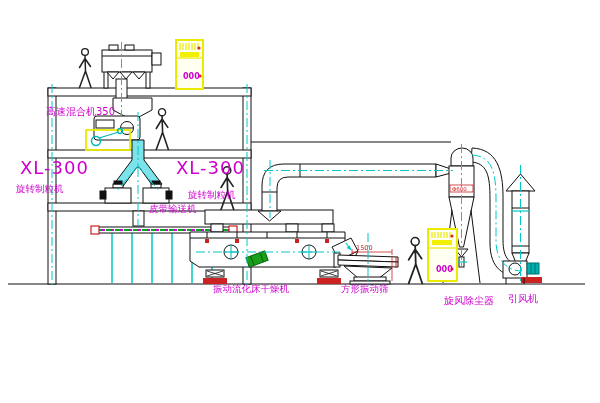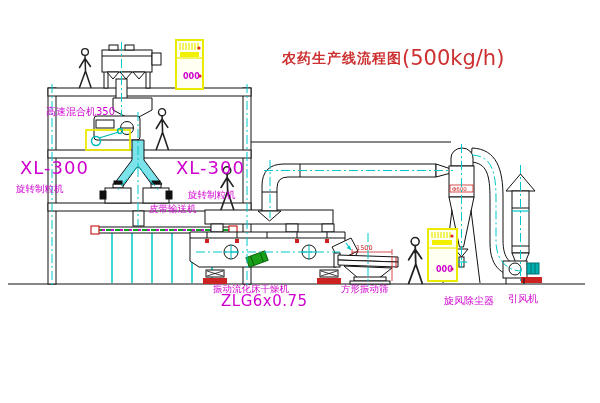--- a/index.html
+++ b/index.html
@@ -260,35 +260,31 @@
     <path d="M472,155 C492,156 496,172 496,199 L496,241 C496,259 506,271 522,271"></path>
     <line x1="520.5" y1="165" x2="520.5" y2="284"></line>
   </g>
 
   <use href="#person-shape" x="0" y="0" transform="translate(84,88)"></use>
   <use href="#person-shape" transform="translate(161,150) scale(1.05)"></use>
   <use href="#person-shape" transform="translate(226,210) scale(1.1)"></use>
   <use href="#person-shape" transform="translate(414,284) scale(1.18)"></use>
 </svg>
 
-<div id="page-title">
-  <span class="t-cn">农药生产线流程图</span><span class="t-cap">(500kg/h)</span>
-</div>
 
 <div class="lbl" style="left:46px;top:107px;font-size:10px;">高速混合机350</div>
 
 <div class="lbl model" style="left:20px;top:159px;">XL-300</div>
 <div class="lbl small" style="left:16px;top:184px;">旋转制粒机</div>
 
 <div class="lbl model" style="left:176px;top:159px;">XL-300</div>
 <div class="lbl small" style="left:188px;top:190px;">旋转制粒机</div>
 
 <div class="lbl small" style="left:149px;top:204px;">皮带输送机</div>
 
 <div class="lbl small" style="left:213px;top:284px;">振动流化床干燥机</div>
-<div class="lbl big" style="left:221px;top:294px;">ZLG6x0.75</div>
 
 <div class="lbl small" style="left:341px;top:284px;">方形振动筛</div>
 
 <div class="lbl" style="left:444px;top:296px;font-size:10px;">旋风除尘器</div>
 <div class="lbl" style="left:508px;top:294px;font-size:10px;">引风机</div>
 
 </div>
 
 </body></html>

